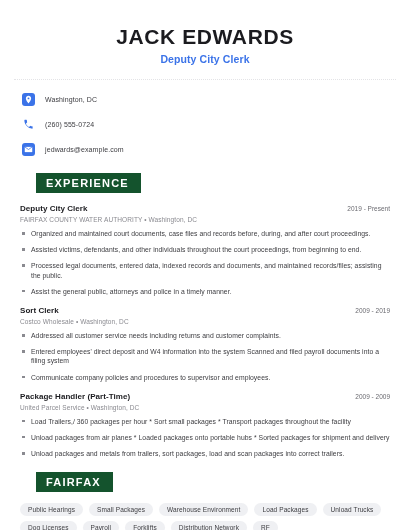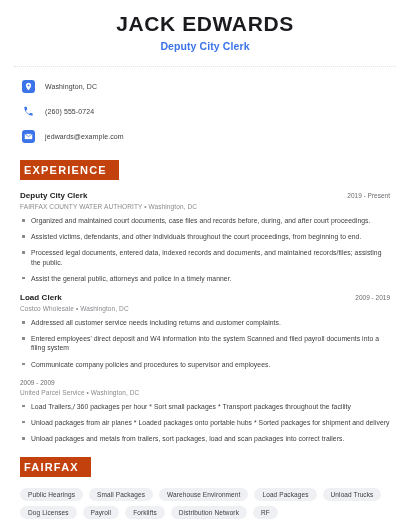--- a/index.html
+++ b/index.html
@@ -18,21 +18,21 @@
     width: 410px;
     height: 530px;
     box-sizing: border-box;
     padding: 0 14px;
     position: relative;
   }
 
   
   .header {
     text-align: center;
-    padding-top: 12px;
+    padding-top: 25px;
   }
   .name {
     font-size: 21px;
     font-weight: bold;
     letter-spacing: 0.6px;
     color: #1b1b1f;
     line-height: 1.15;
     margin: 0;
   }
   .role {
@@ -77,27 +77,27 @@
   .contact-text {
     font-size: 7px;
     color: #3c3c40;
     margin-left: 10px;
     letter-spacing: 0.1px;
   }
 
   
   .section-head {
     display: inline-block;
-    background: #c2410c;
+    background: #14532d;
     color: #ffffff;
     font-size: 11px;
     font-weight: bold;
     letter-spacing: 1.2px;
-    padding: 4px 12px 4px 4px;
-    margin-left: 6px;
+    padding: 4px 12px 4px 10px;
+    margin-left: 22px;
   }
   .section-block {
     margin-top: 14px;
   }
 
   
   .jobs { margin-top: 11px; padding: 0 6px; }
   .job { margin-bottom: 10px; }
   .job-top {
     display: flex;
@@ -225,37 +225,38 @@
         <ul class="bullets">
           <li>Organized and maintained court documents, case files and records before, during, and after court proceedings.</li>
           <li>Assisted victims, defendants, and other individuals throughout the court proceedings, from beginning to end.</li>
           <li>Processed legal documents, entered data, indexed records and documents, and maintained records/files; assisting the public.</li>
           <li>Assist the general public, attorneys and police in a timely manner.</li>
         </ul>
       </div>
 
       <div class="job">
         <div class="job-top">
-          <span class="job-title">Load Clerk</span>
+          <span class="job-title">Sort Clerk</span>
           <span class="job-dates">2009 - 2019</span>
         </div>
         <div class="job-meta">
           <span>Costco Wholesale</span>
           <span>•</span>
           <span>Washington, DC</span>
         </div>
         <ul class="bullets">
           <li>Addressed all customer service needs including returns and customer complaints.</li>
           <li>Entered employees' direct deposit and W4 information into the system Scanned and filed payroll documents into a filing system</li>
           <li>Communicate company policies and procedures to supervisor and employees.</li>
         </ul>
       </div>
 
       <div class="job">
         <div class="job-top">
+          <span class="job-title">Package Handler (Part-Time)</span>
           <span class="job-dates">2009 - 2009</span>
         </div>
         <div class="job-meta">
           <span>United Parcel Service</span>
           <span>•</span>
           <span>Washington, DC</span>
         </div>
         <ul class="bullets">
           <li>Load Trailers,/ 360 packages per hour * Sort small packages * Transport packages throughout the facility</li>
           <li>Unload packages from air planes * Loaded packages onto portable hubs * Sorted packages for shipment and delivery</li>

